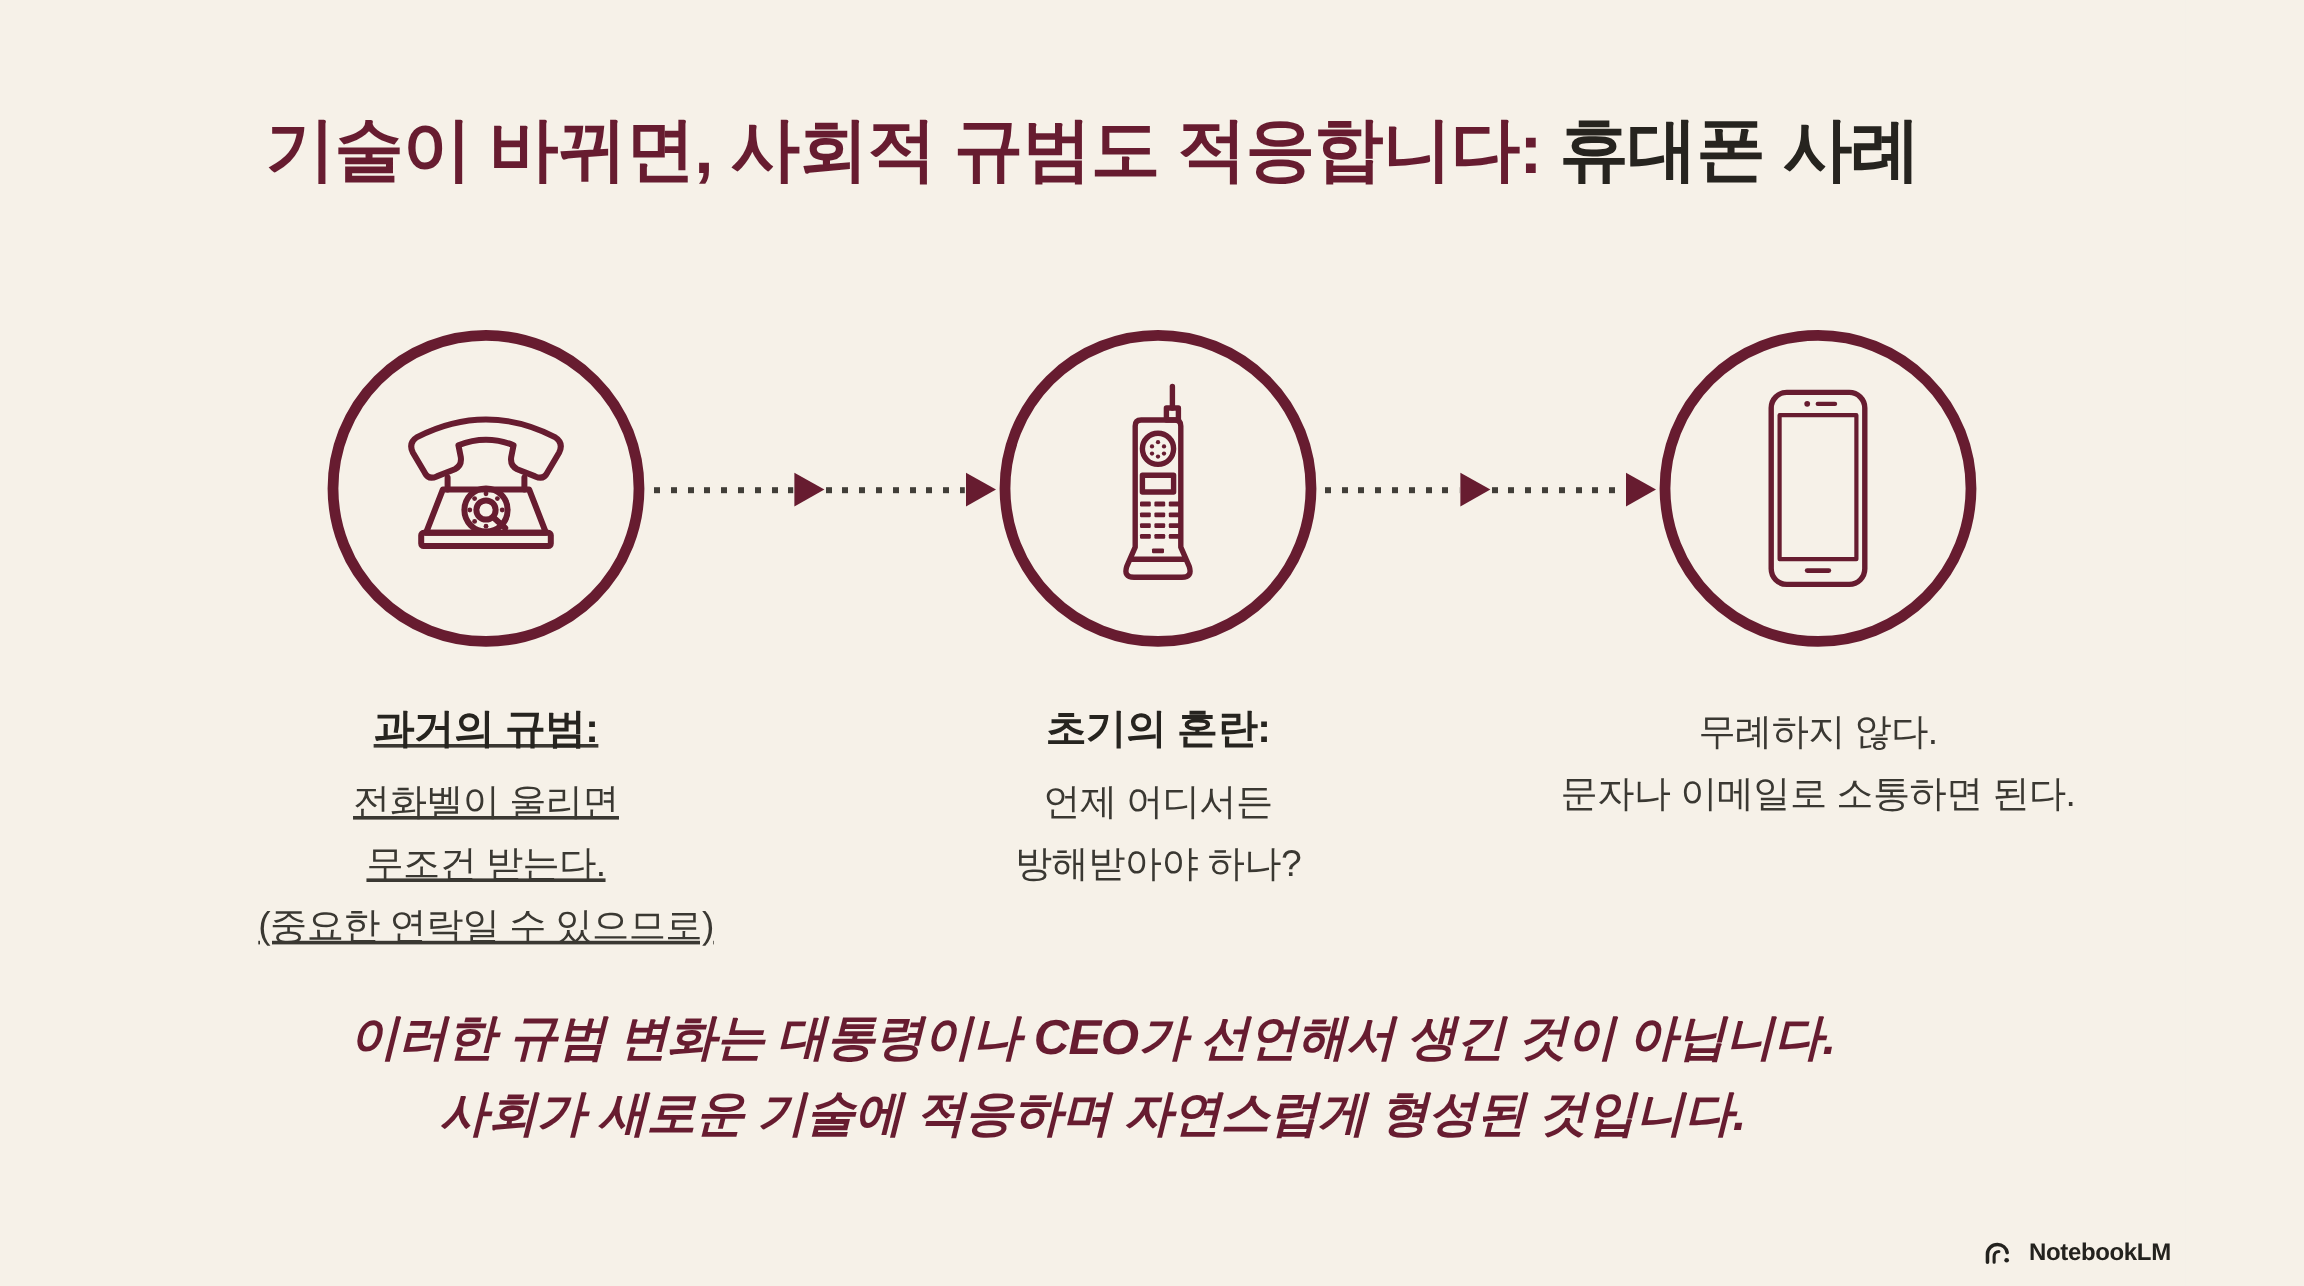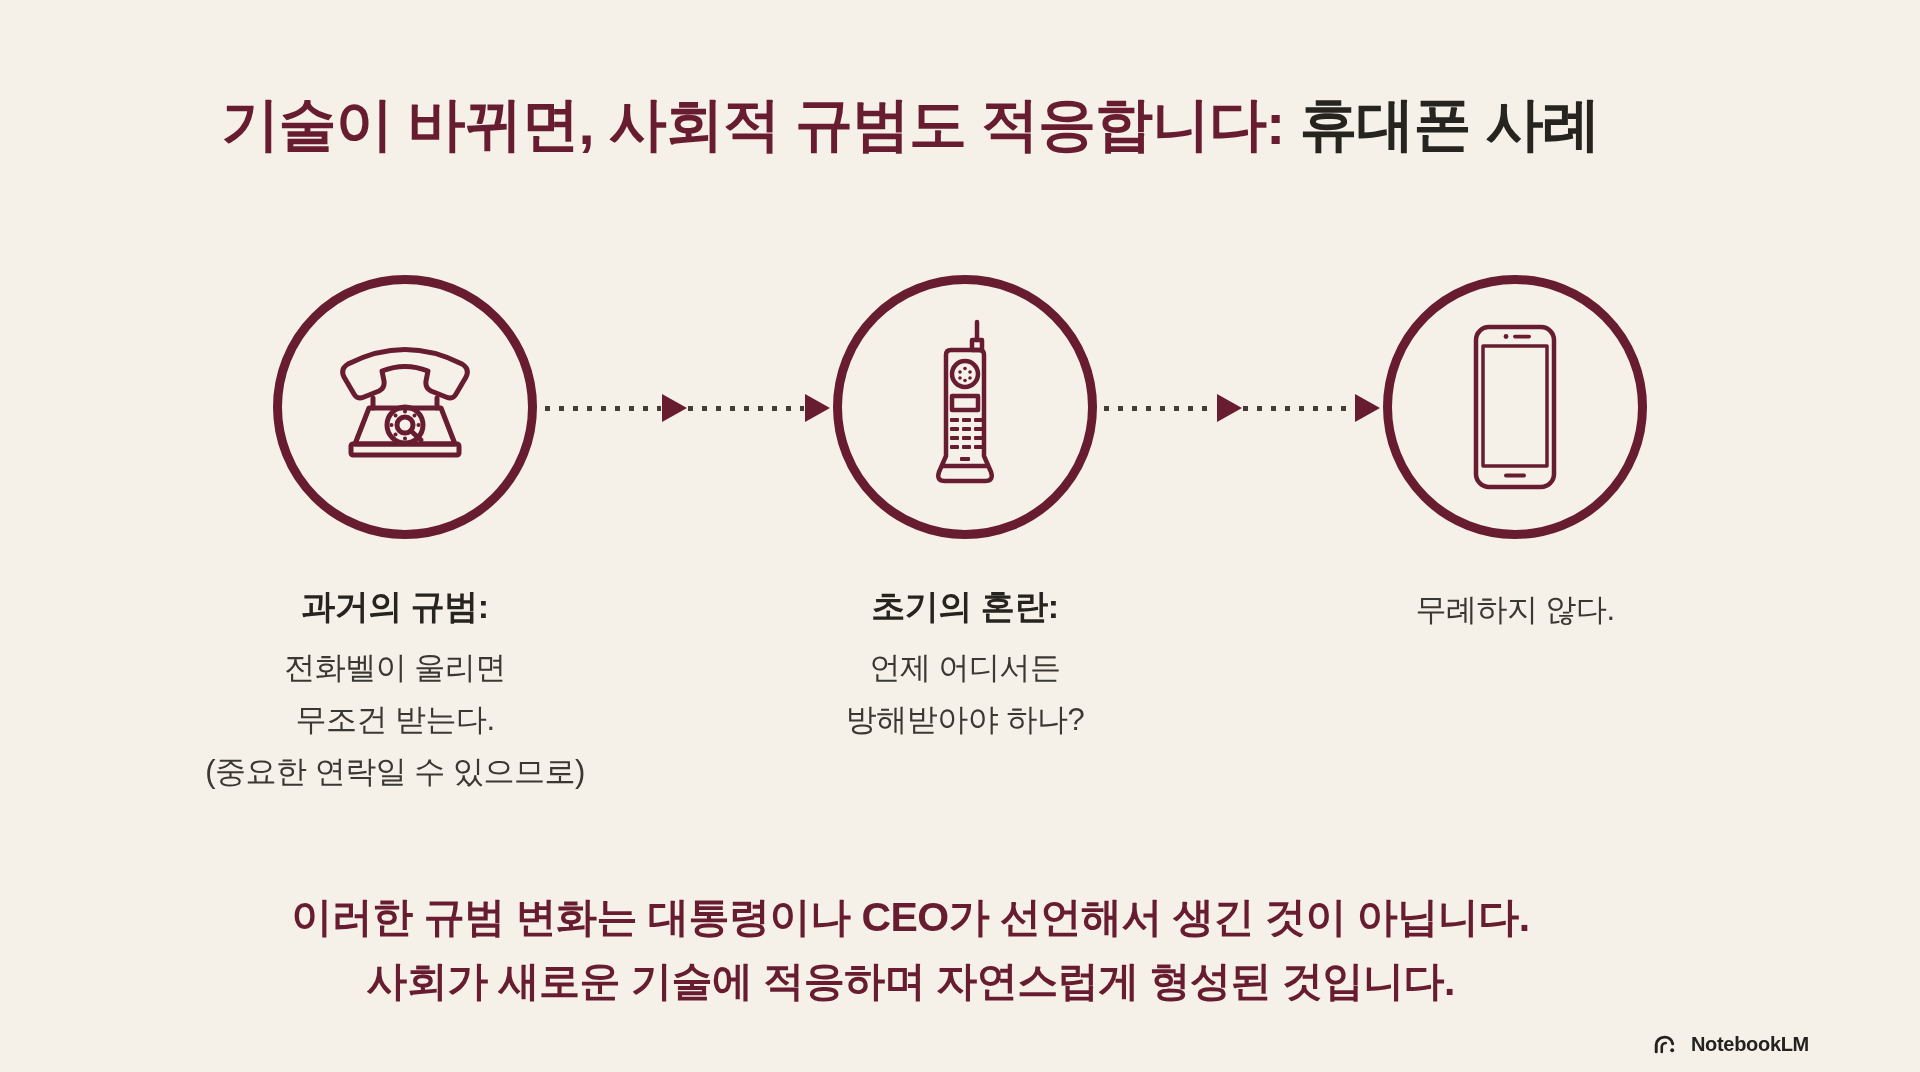--- a/index.html
+++ b/index.html
@@ -53,35 +53,35 @@
     border-bottom:14px solid transparent;
     border-left:25px solid var(--accent);
     margin:0 1px;
   }
   .stage-text{
     position:absolute;top:584px;
     width:560px;
     text-align:center;
     color:var(--body);
   }
-  .stage-text-1{left:115px;}
+  .stage-text-1{left:125px;text-decoration:underline;}
   .stage-text-2{left:685px;}
   .stage-text-3{left:1235px;}
   .stage-heading{
     font-size:34px;font-weight:800;color:var(--ink);
     margin-bottom:12px;letter-spacing:-0.5px;
   }
   .stage-line{
     font-size:31px;line-height:52px;letter-spacing:-0.5px;text-align:center;
   }
   .conclusion{
-    position:absolute;top:885px;left:0;width:100%;
+    position:absolute;top:832px;left:0;width:100%;
     text-align:center;
     color:var(--accent);
-    font-size:41px;font-weight:800;line-height:64px;letter-spacing:-0.5px;
+    font-size:41px;font-weight:800;line-height:64px;letter-spacing:-0.5px;font-style:italic;
   }
   .branding{
     position:absolute;right:12px;top:1033px;
     display:flex;align-items:center;gap:14px;
     color:#23221e;
   }
   .branding-label{font-size:20px;font-weight:700;letter-spacing:-0.3px;}
   svg{display:block;}
 </style>
 </head>
@@ -181,20 +181,21 @@
   </div>
 
   <div class="stage-text stage-text-2">
     <div class="stage-heading">초기의 혼란:</div>
     <div class="stage-line">언제 어디서든</div>
     <div class="stage-line">방해받아야 하나?</div>
   </div>
 
   <div class="stage-text stage-text-3">
     <div class="stage-line">무례하지 않다.</div>
+    <div class="stage-line">문자나 이메일로 소통하면 된다.</div>
   </div>
 
   <div class="conclusion">
     <div>이러한 규범 변화는 대통령이나 CEO가 선언해서 생긴 것이 아닙니다.</div>
     <div>사회가 새로운 기술에 적응하며 자연스럽게 형성된 것입니다.</div>
   </div>
 
   <div class="branding">
     <svg width="24" height="21" viewBox="0 0 26 22" fill="none" stroke="currentColor" stroke-linecap="round">
       <path d="M3.5 19 V11.5 C3.5 6.8 7.5 3 12.5 3 C17 3 20.5 6 21.3 10.3" stroke-width="3.2"></path>

